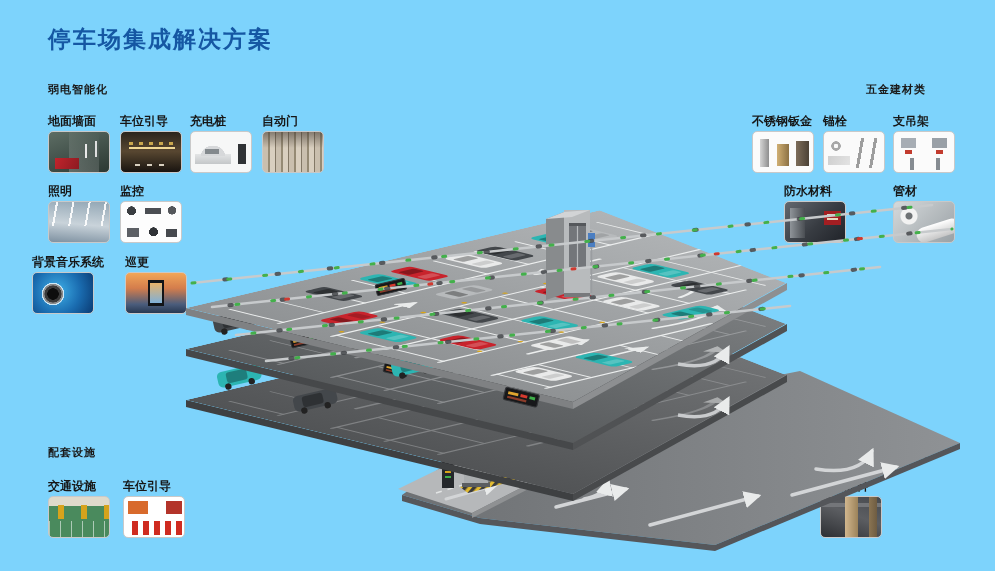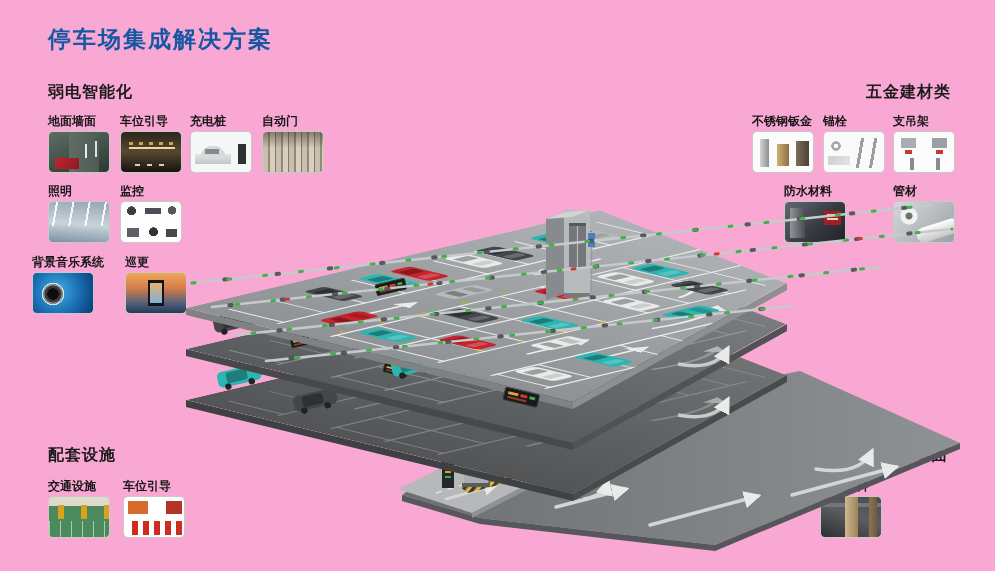--- a/index.html
+++ b/index.html
@@ -1,20 +1,20 @@
 <!DOCTYPE html>
 <html><head>
 <meta charset="utf-8">
 <style>
   html,body{margin:0;padding:0;background:#fff}
-  #app{position:relative;width:995px;height:571px;background:#f9a8d4;overflow:hidden;
+  #app{position:relative;width:995px;height:571px;background:#7dd3fc;overflow:hidden;
        font-family:"Liberation Sans","DejaVu Sans",sans-serif}
   .title{position:absolute;left:48px;top:24px;font-size:23px;font-weight:bold;
          color:#1557a3;letter-spacing:2px;white-space:nowrap}
-  .sec{position:absolute;font-size:16px;font-weight:bold;color:#1b1b1b;
+  .sec{position:absolute;font-size:11px;font-weight:bold;color:#1b1b1b;
        letter-spacing:1px;white-space:nowrap}
   .item{position:absolute;width:62px}
   .item .lbl{font-size:12px;font-weight:bold;color:#161616;white-space:nowrap;
              line-height:14px;margin-bottom:3px}
   .item.c .lbl{text-align:left}
   .thumb{width:62px;height:42px;border:1px solid #c9c9c9;border-radius:5px;
          position:relative;overflow:hidden;background:#fff;box-sizing:border-box}
   
   .t1{background:
     linear-gradient(#e9e9e9,#e9e9e9) 36px 12px/2px 14px no-repeat,

